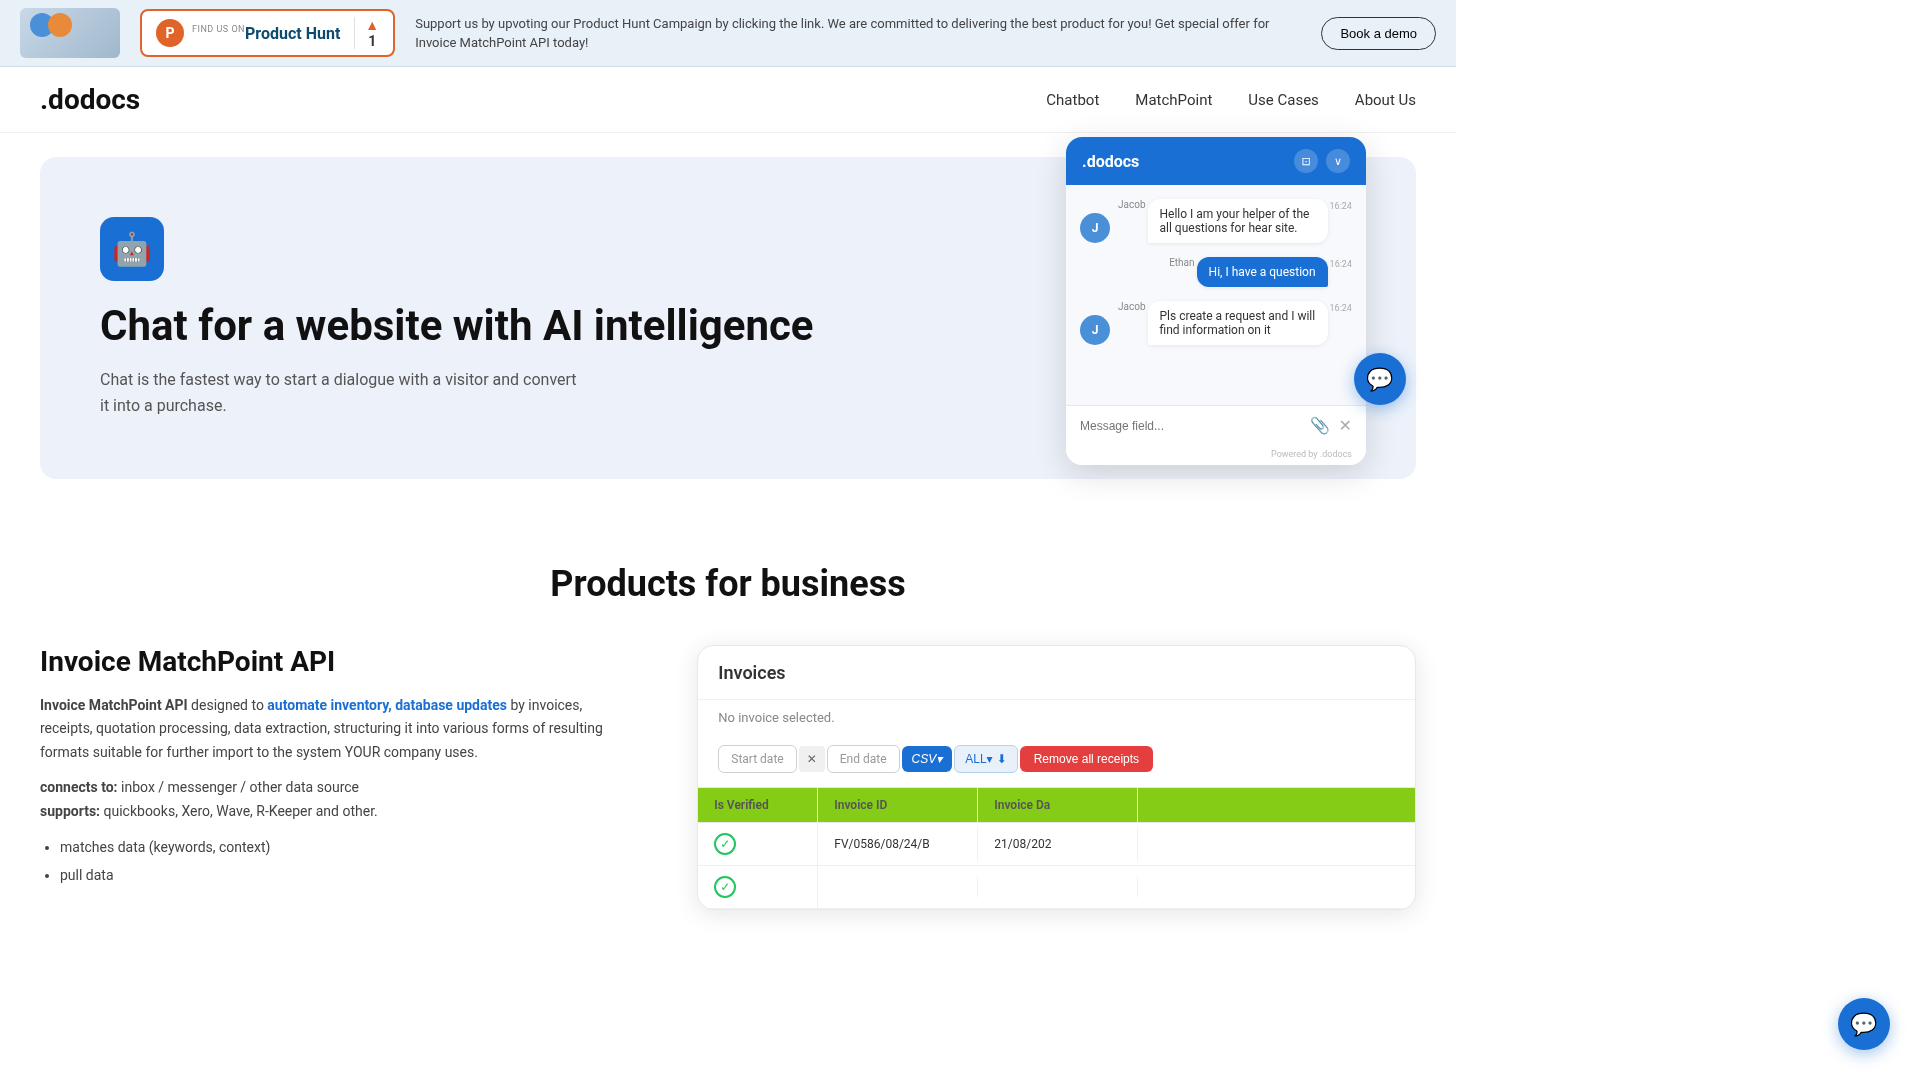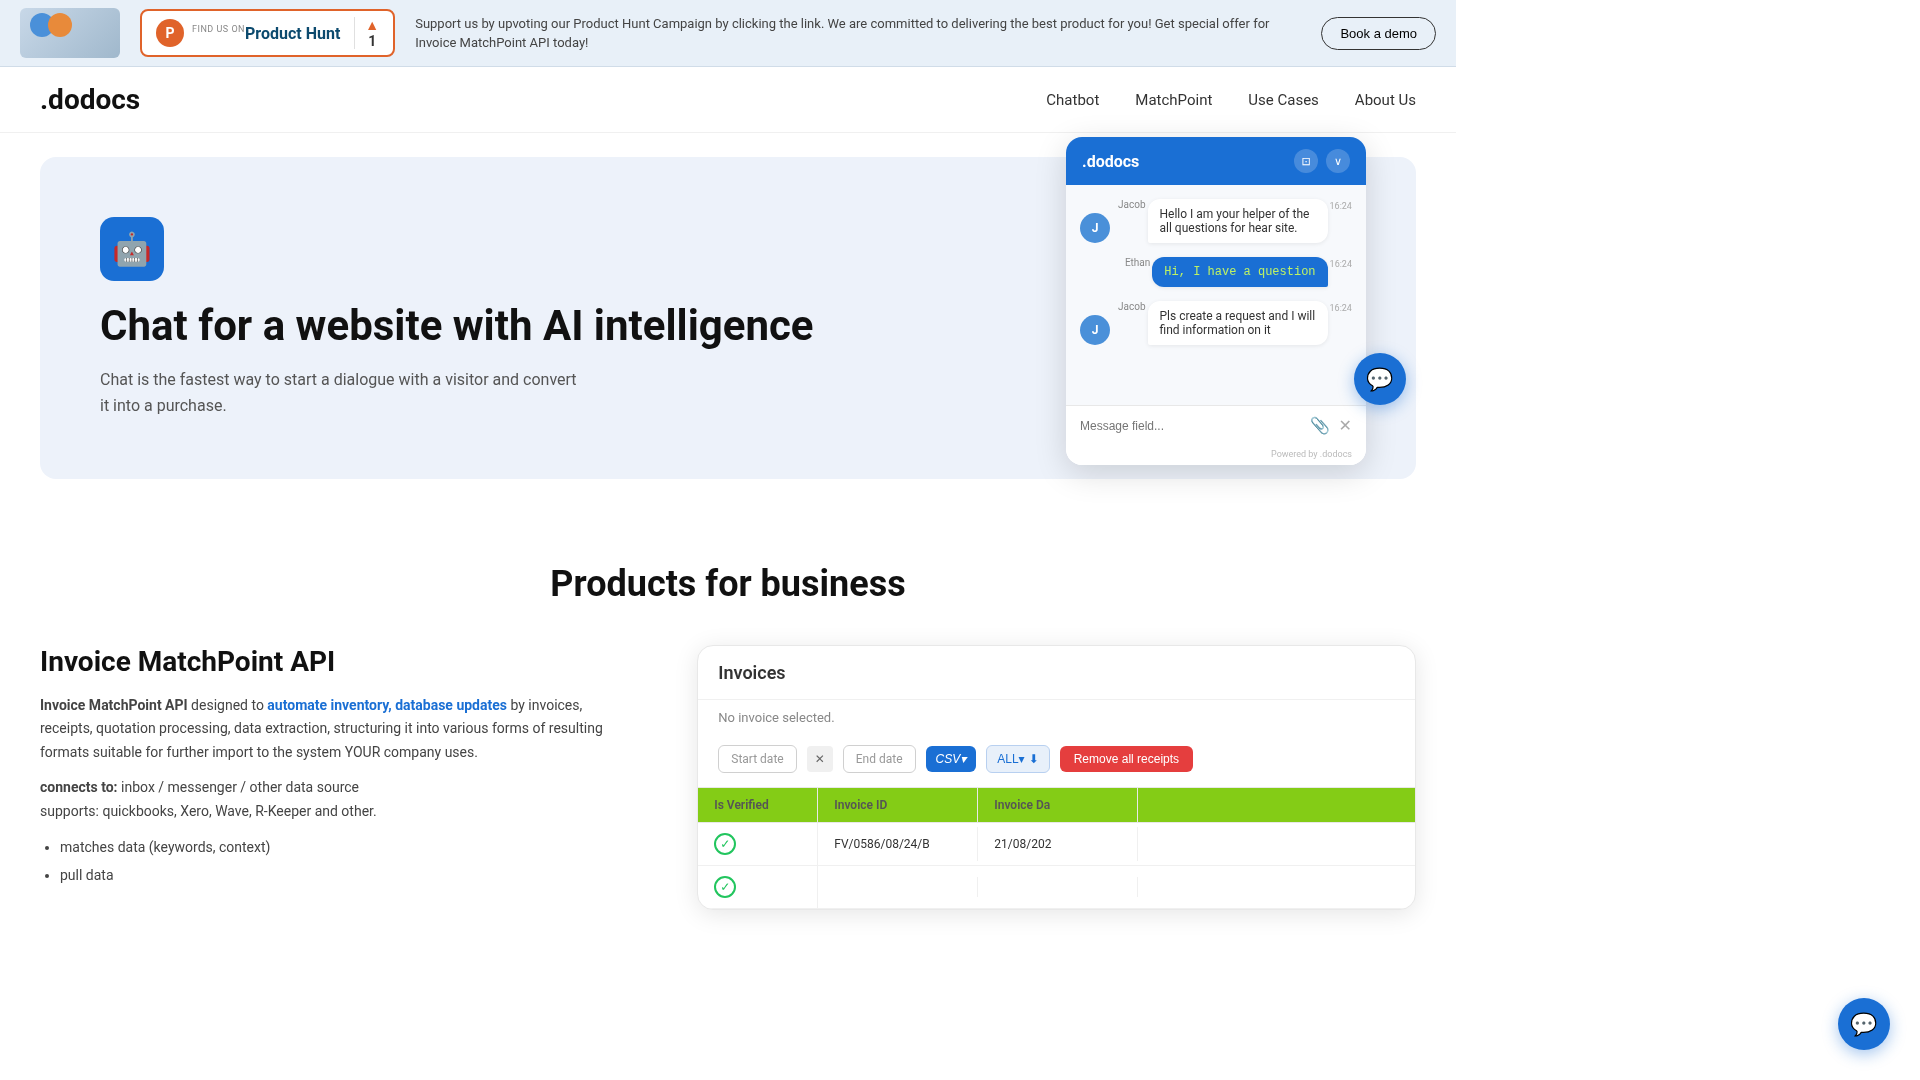--- a/index.html
+++ b/index.html
@@ -202,24 +202,23 @@
       background: #fff;
       border-radius: 12px 12px 12px 2px;
       padding: 8px 12px;
       font-size: 12px;
       color: #333;
       max-width: 180px;
       box-shadow: 0 1px 4px rgba(0,0,0,0.08);
     }
     .chat-bubble.user-bubble {
       background: #1a6fd4;
-      color: #bef264;
+      color: #ffffff;
       border-radius: 12px 12px 2px 12px;
       margin-left: auto;
-      font-family: Liberation Mono, monospace;
     }
     .chat-time { font-size: 9px; color: #aaa; text-align: right; margin-top: 2px; }
     .chat-row-right {
       justify-content: flex-end;
     }
     .chat-input-area {
       display: flex;
       align-items: center;
       padding: 10px 14px;
       border-top: 1px solid #e8e8e8;
@@ -305,21 +304,21 @@
       font-size: 14px;
       color: #444;
       margin-bottom: 8px;
     }
     .connects-line strong { font-weight: 700; }
     .supports-line {
       font-size: 14px;
       color: #444;
       margin-bottom: 14px;
     }
-    .supports-line strong { font-weight: 400; text-align: right; }
+    .supports-line strong { font-weight: 700; text-align: right; }
     .product-list {
       font-size: 14px;
       color: #444;
       padding-left: 20px;
       line-height: 2;
     }
 
     
     .invoice-ui {
       flex: 1.2;
@@ -339,21 +338,21 @@
       color: #333;
     }
     .invoice-no-selected {
       font-size: 13px;
       color: #888;
       padding: 10px 20px;
     }
     .invoice-filters {
       display: flex;
       align-items: center;
-      gap: 10px;
+      gap: 2px;
       padding: 10px 20px 14px;
     }
     .filter-input {
       border: 1px solid #d0d0d0;
       border-radius: 6px;
       padding: 6px 12px;
       font-size: 12px;
       color: #999;
       background: #fff;
     }

